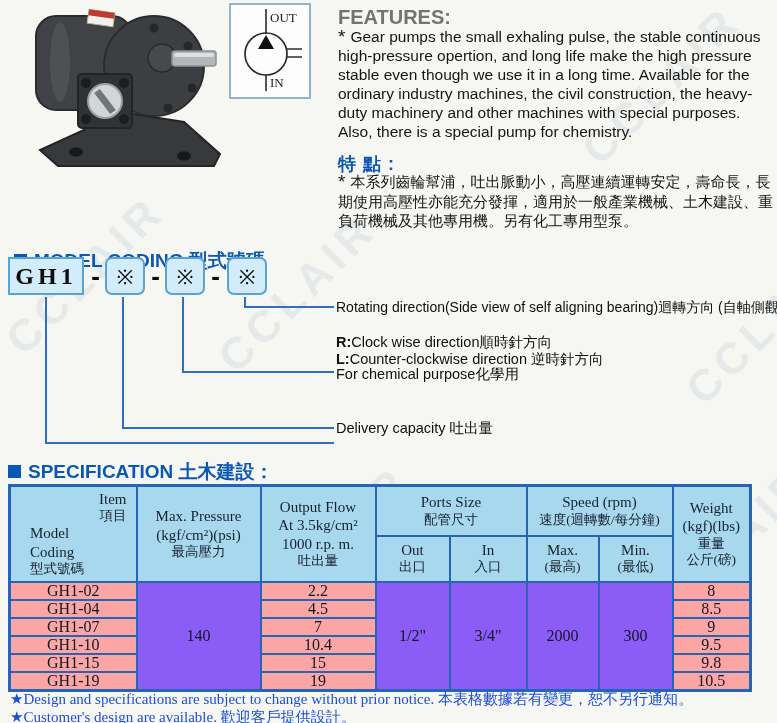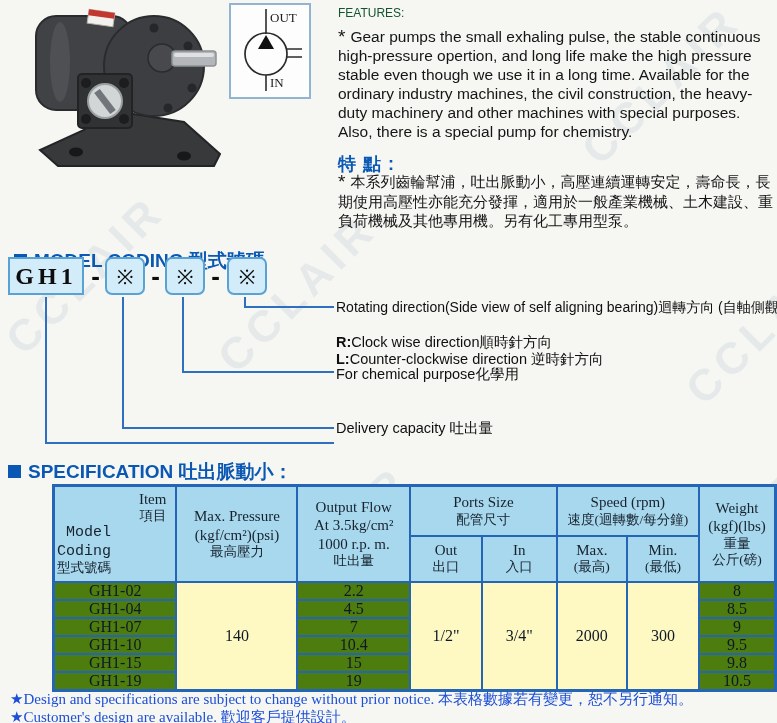--- a/index.html
+++ b/index.html
@@ -8,54 +8,54 @@
   .wm{position:absolute;font:700 44px "Liberation Sans",sans-serif;color:rgba(140,162,178,0.16);
       transform:rotate(-45deg);letter-spacing:6px;pointer-events:none;white-space:nowrap;}
   
   .pump-fig{position:absolute;left:22px;top:6px;width:212px;height:166px;}
   .series{position:absolute;left:40px;top:166px;white-space:nowrap;}
   .series .pfx{font-size:25px;letter-spacing:3px;color:#1c1c1c;font-weight:600;}
   .series .name{font-size:32px;font-weight:800;color:#0766cc;letter-spacing:2px;}
   .symbol-box{position:absolute;left:229px;top:3px;width:78px;height:92px;background:#fdfdfd;
               border:2px solid #92b4cf;}
   
-  .feat-title{position:absolute;left:338px;top:6px;font-size:12px;font-weight:400;color:#14532d;}
+  .feat-title{position:absolute;left:338px;top:6px;font-size:20px;font-weight:700;color:#737373;}
   .feat-body{position:absolute;left:338px;top:27px;width:436px;font-size:15.5px;line-height:19px;color:#151515;}
   .bullet{float:left;font-size:19px;line-height:19px;margin-right:5px;}
   .zh-title{position:absolute;left:338px;top:152px;font-size:18px;font-weight:800;color:#0a58b4;letter-spacing:1px;}
   .zh-body{position:absolute;left:338px;top:172px;width:438px;font-size:15px;line-height:19.5px;color:#151515;}
   
   .sec-title{position:absolute;font-size:19px;font-weight:800;color:#0a58b4;white-space:nowrap;}
   .sq{display:inline-block;width:13px;height:13px;background:#0a58b4;margin-right:7px;}
   
   .mc-box{position:absolute;top:257px;height:38px;background:#d2ecf9;border:2px solid #58a3d4;
           display:flex;align-items:center;justify-content:center;box-sizing:border-box;}
   .mc-box.b1{left:8px;width:76px;font:700 24px "Liberation Serif",serif;letter-spacing:4px;color:#0d0d0d;}
   .mc-box.star{width:40px;border-radius:7px;font-size:20px;color:#0d0d0d;}
   .mc-dash{position:absolute;top:257px;height:38px;display:flex;align-items:center;
            font-weight:700;font-size:26px;color:#0d0d0d;}
   .ln{position:absolute;background:#2e6fc0;}
   .mc-label{position:absolute;left:336px;font-size:14.5px;color:#0f0f0f;white-space:nowrap;}
   .mc-label b{font-weight:800;}
   
   .spec-table{position:absolute;left:8px;top:484px;border-collapse:collapse;table-layout:fixed;
-              border:3px solid #2465b5;margin-left:44px;}
+              border:3px solid #2465b5;}
   .spec-table th,.spec-table td{border:2px solid #2465b5;text-align:center;vertical-align:middle;
               padding:0;overflow:hidden;}
   .spec-table thead th{background:#a8d8ed;font-family:"Liberation Serif",serif;font-weight:400;
               color:#16222e;font-size:15px;line-height:1.22;}
   .spec-table .zh{font-size:13.5px;}
-  .spec-table tbody td{background:#fef9c3;font-family:"Liberation Serif",serif;font-size:16px;
+  .spec-table tbody td{background:#8b5cf6;font-family:"Liberation Serif",serif;font-size:16px;
               line-height:1;color:#101826;}
-  .spec-table td.cell-light{background:#4d7c0f;}
+  .spec-table td.cell-light{background:#fca5a5;}
   th.diag{position:relative;
     background-image:linear-gradient(to bottom right,transparent calc(50% - 1px),
       #2465b5 calc(50% - 1px),#2465b5 calc(50% + 1px),transparent calc(50% + 1px));}
   th.diag .item-blk{position:absolute;top:3px;right:9px;text-align:right;}
-  th.diag .model-blk{position:absolute;bottom:3px;left:2px;text-align:right;font-family:Liberation Mono, monospace;}
+  th.diag .model-blk{position:absolute;bottom:3px;left:19px;text-align:left;}
   
   .note{position:absolute;left:10px;font-family:"Liberation Serif",serif;font-size:15px;
         color:#1d4ed8;white-space:nowrap;}
 </style>
 </head>
 <body>
 
 <div class="page">
 
   <div class="wm" style="left:-16px;top:250px;">CCLAIR</div>
@@ -140,21 +140,21 @@
   <div class="ln" style="left:45px;top:297px;width:2px;height:147px;"></div>
   <div class="ln" style="left:45px;top:442px;width:289px;height:2px;"></div>
 
   <div class="mc-label" style="top:299px;font-size:14px;">Rotating direction(Side view of self aligning bearing)迴轉方向 (自軸側觀之)</div>
   <div class="mc-label" style="top:333px;"><b>R:</b><span>Clock wise direction順時針方向</span></div>
   <div class="mc-label" style="top:350px;"><b>L:</b><span>Counter-clockwise direction 逆時針方向</span></div>
   <div class="mc-label" style="top:365px;">For chemical purpose化學用</div>
   <div class="mc-label" style="top:419px;">Delivery capacity 吐出量</div>
 
   <div class="sec-title" style="left:8px;top:459px;">
-    <span class="sq"></span><span>SPECIFICATION</span>&nbsp;<span>吐出脈動小：</span>
+    <span class="sq"></span><span>SPECIFICATION</span>&nbsp;<span>土木建設：</span>
   </div>
 
   <table class="spec-table">
     <colgroup>
       <col style="width:127px">
         <col style="width:124px">
         <col style="width:115px">
         <col style="width:74px">
       <col style="width:77px">
         <col style="width:72px">

